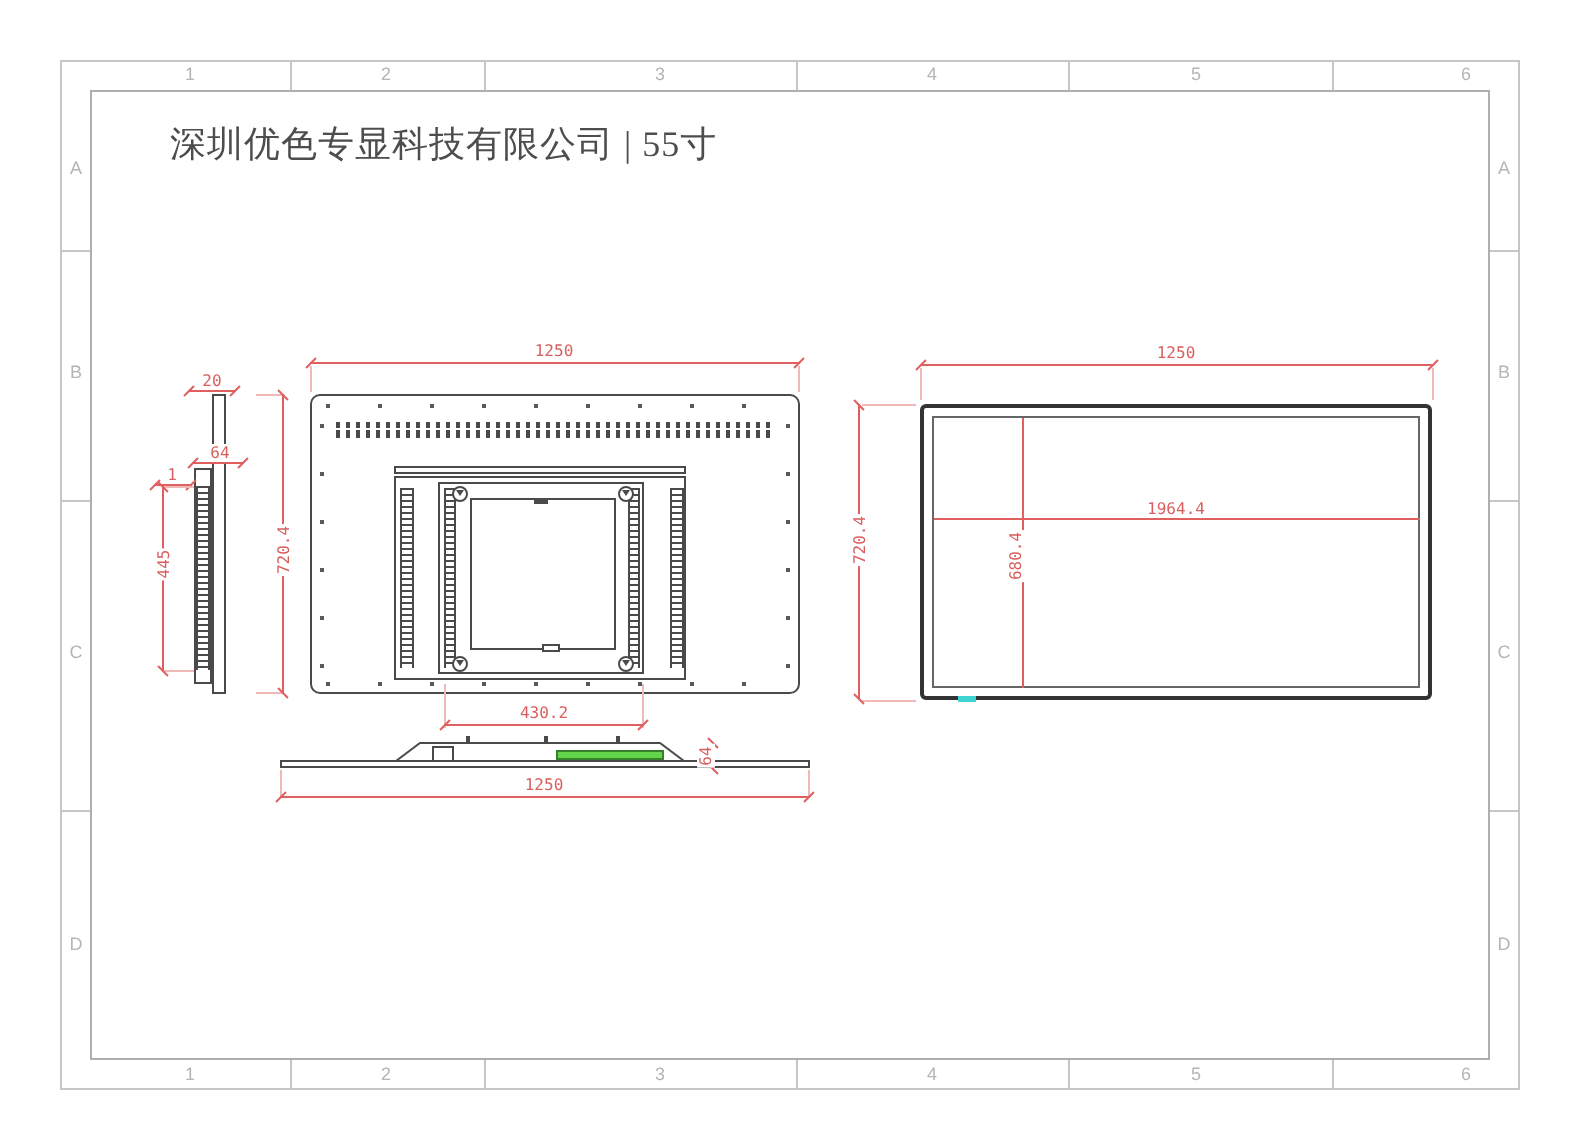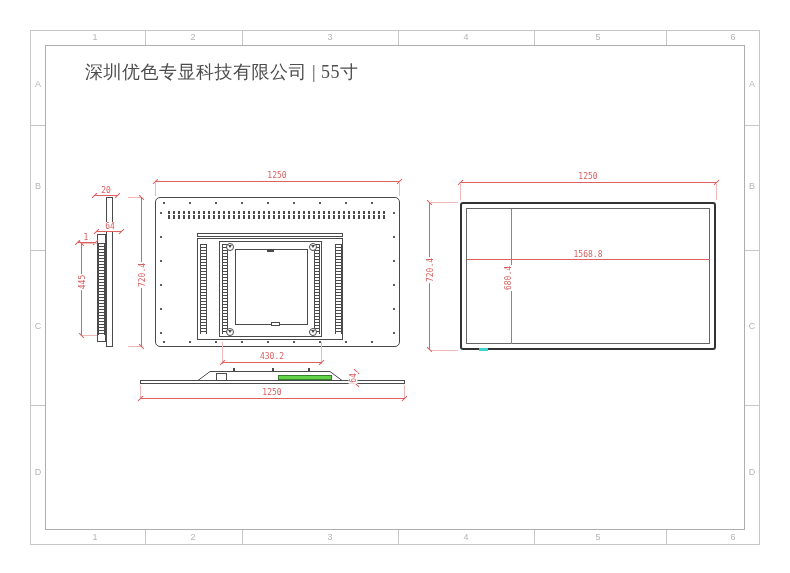--- a/index.html
+++ b/index.html
@@ -168,21 +168,21 @@
   <div class="dim h" style="left:140px;top:398px;width:265px;"></div>
   <div class="dlabel" style="left:272px;top:397px;">1250</div>
 
   <div class="dim v" style="left:356px;top:371px;height:14px;"></div>
   <div class="dvlabel" style="left:353px;top:378px;">64</div>
 
   <div class="box thick" style="left:460px;top:202px;width:256px;height:148px;border-radius:3px;border-color:#333;"></div>
   <div class="box" style="left:466px;top:208px;width:244px;height:136px;border-color:#666;"></div>
   <div class="redline" style="left:511px;top:209px;width:1px;height:135px;"></div>
   <div class="redline" style="left:467px;top:259px;width:243px;height:1px;"></div>
-  <div class="dlabel" style="left:588px;top:259px;">1568.8</div>
+  <div class="dlabel" style="left:588px;top:259px;">1964.4</div>
   <div class="dvlabel" style="left:508px;top:278px;">680.4</div>
   <div class="cyan-mark" style="left:479px;top:348px;width:9px;height:3px;"></div>
 
   <div class="ext" style="left:460px;top:184px;width:1px;height:16px;"></div>
   <div class="ext" style="left:716px;top:184px;width:1px;height:16px;"></div>
   <div class="dim h" style="left:460px;top:182px;width:257px;"></div>
   <div class="dlabel" style="left:588px;top:181px;">1250</div>
 
   <div class="ext" style="left:431px;top:202px;width:27px;height:1px;"></div>
   <div class="ext" style="left:431px;top:350px;width:27px;height:1px;"></div>

